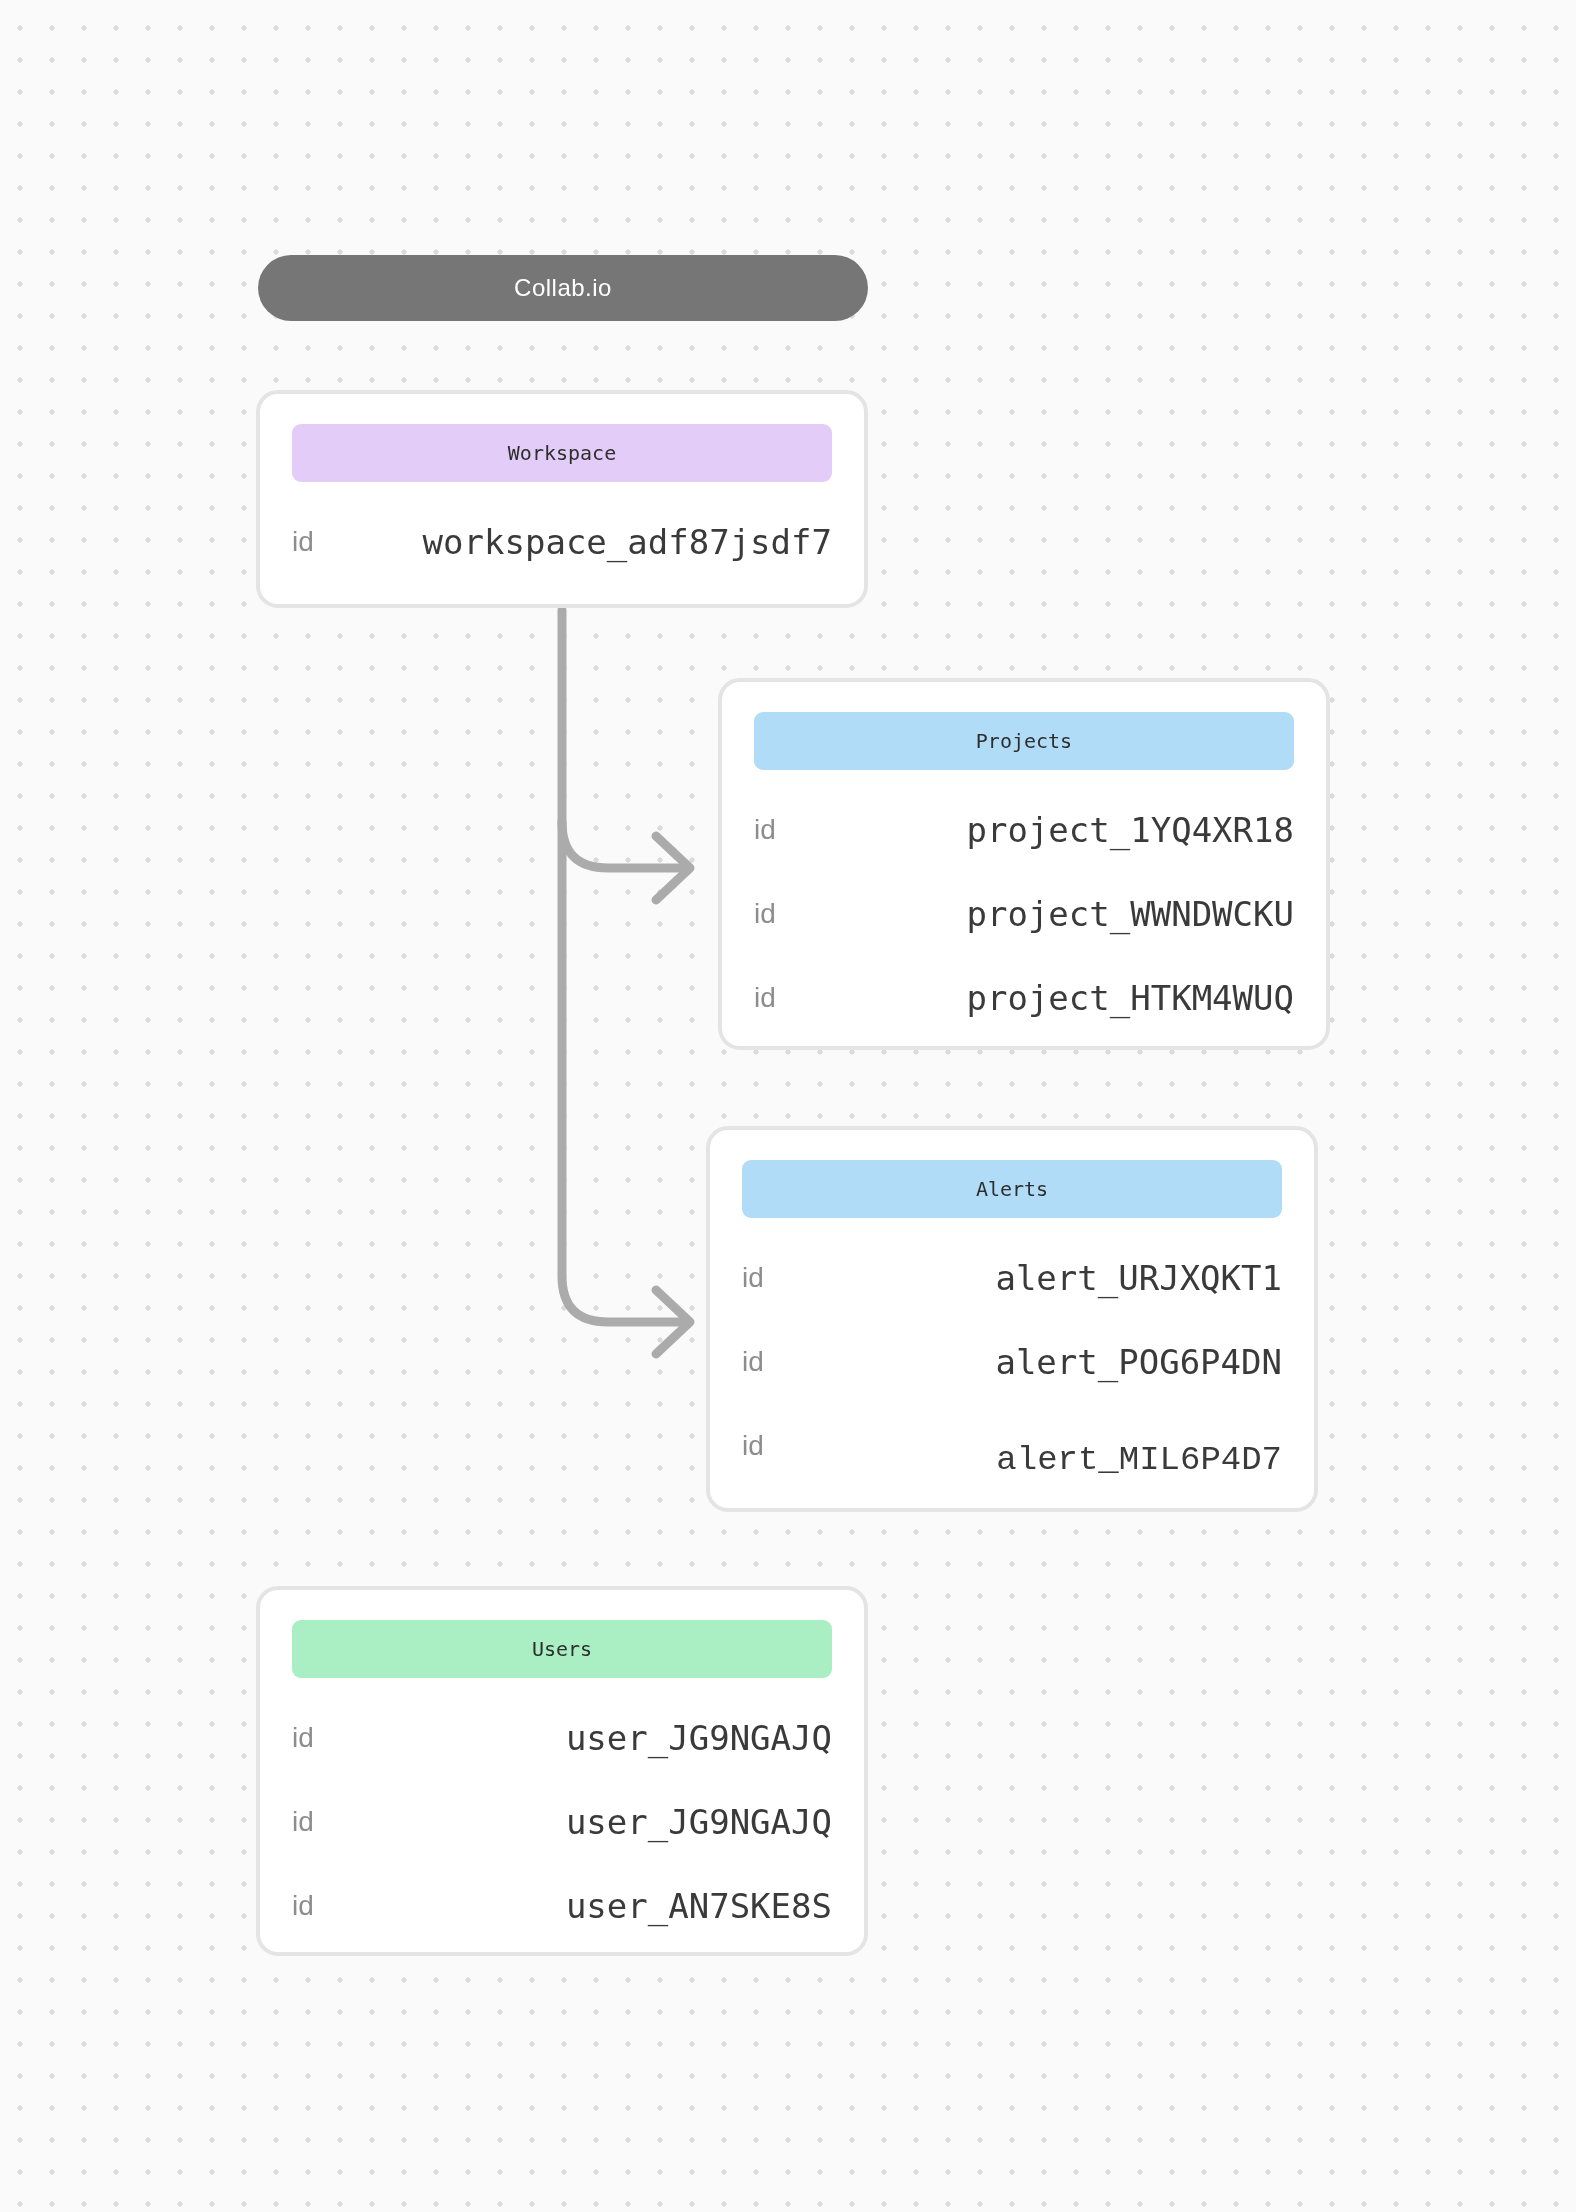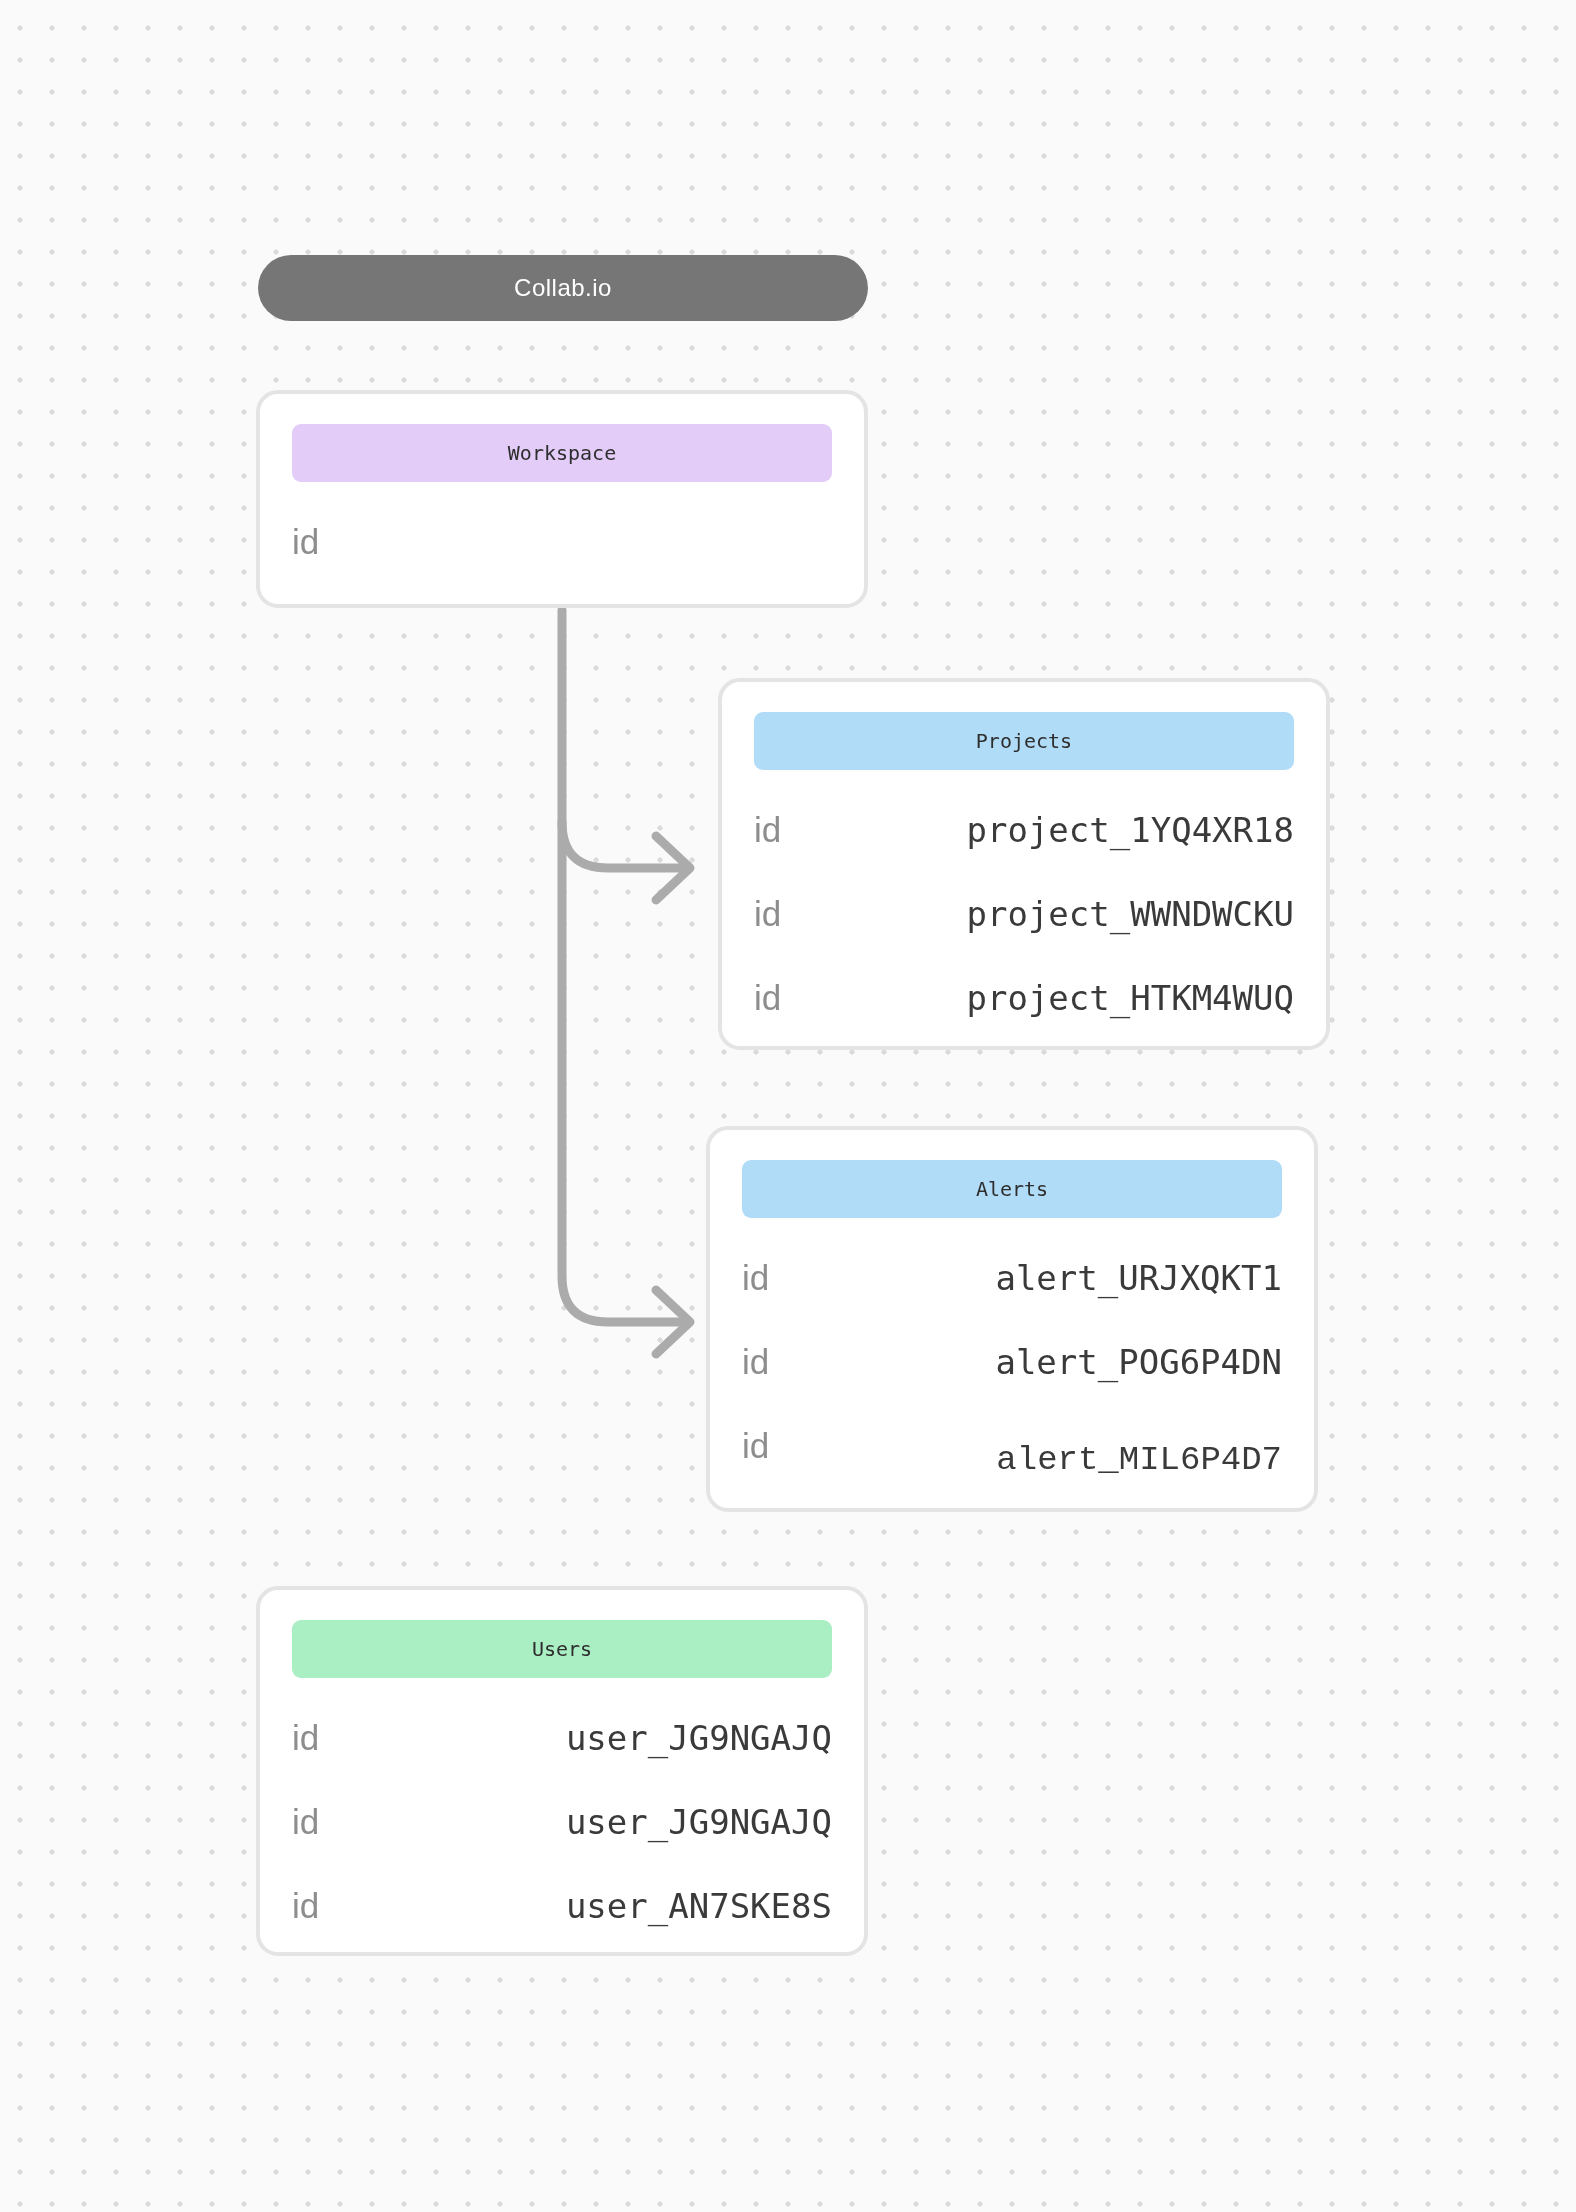--- a/index.html
+++ b/index.html
@@ -58,21 +58,21 @@
   .rows { margin-top: 18px; }
 
   .row {
     height: 84px;
     display: flex;
     align-items: center;
     justify-content: space-between;
   }
 
   .key {
-    font-size: 35px;
+    font-size: 28px;
     color: #8d8d8d;
   }
 
   .val {
     font-family: "DejaVu Sans Mono", monospace;
     font-size: 34px;
     color: #3a3a3a;
     white-space: nowrap;
   }
 
@@ -94,20 +94,21 @@
 
   <div class="pill" style="background: rgb(118, 118, 118);">
     <span>Collab.io</span>
   </div>
 
   <section class="card" style="left:256px; top:390px; width:612px; height:218px;">
     <header class="hdr" style="background: rgb(227, 205, 248);">Workspace</header>
     <div class="rows">
       <div class="row">
         <span class="key">id</span>
+        <span class="val">workspace_adf87jsdf7</span>
       </div>
     </div>
   </section>
 
   <section class="card" style="left:706px; top:678px; width:612px; height:372px;margin-left:12px;">
     <header class="hdr" style="background: rgb(177, 220, 247);">Projects</header>
     <div class="rows">
       <div class="row">
         <span class="key">id</span>
         <span class="val">project_1YQ4XR18</span>

